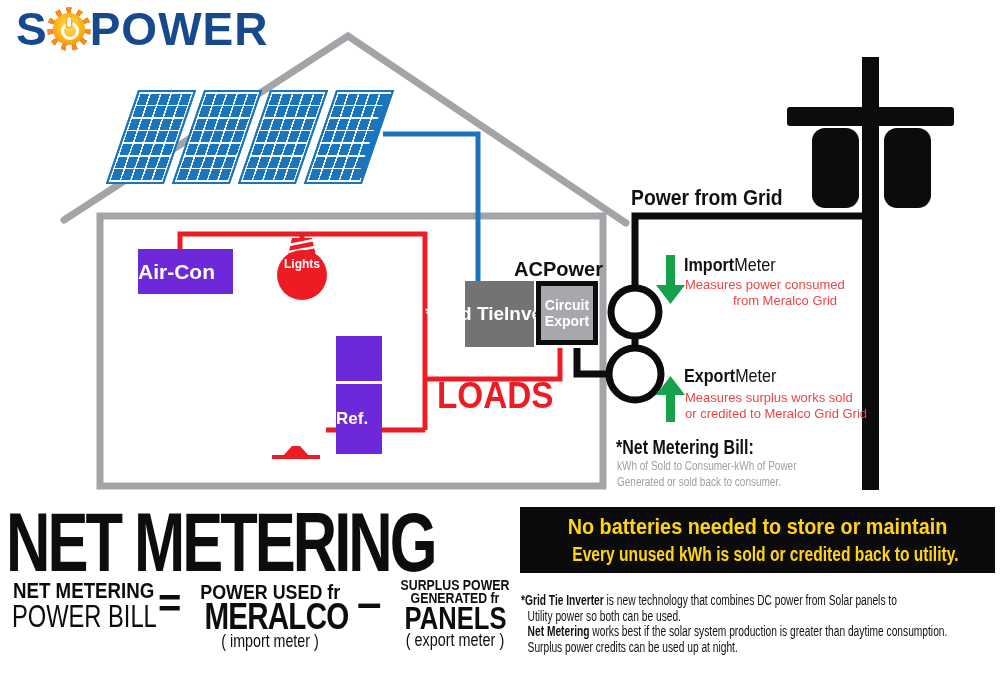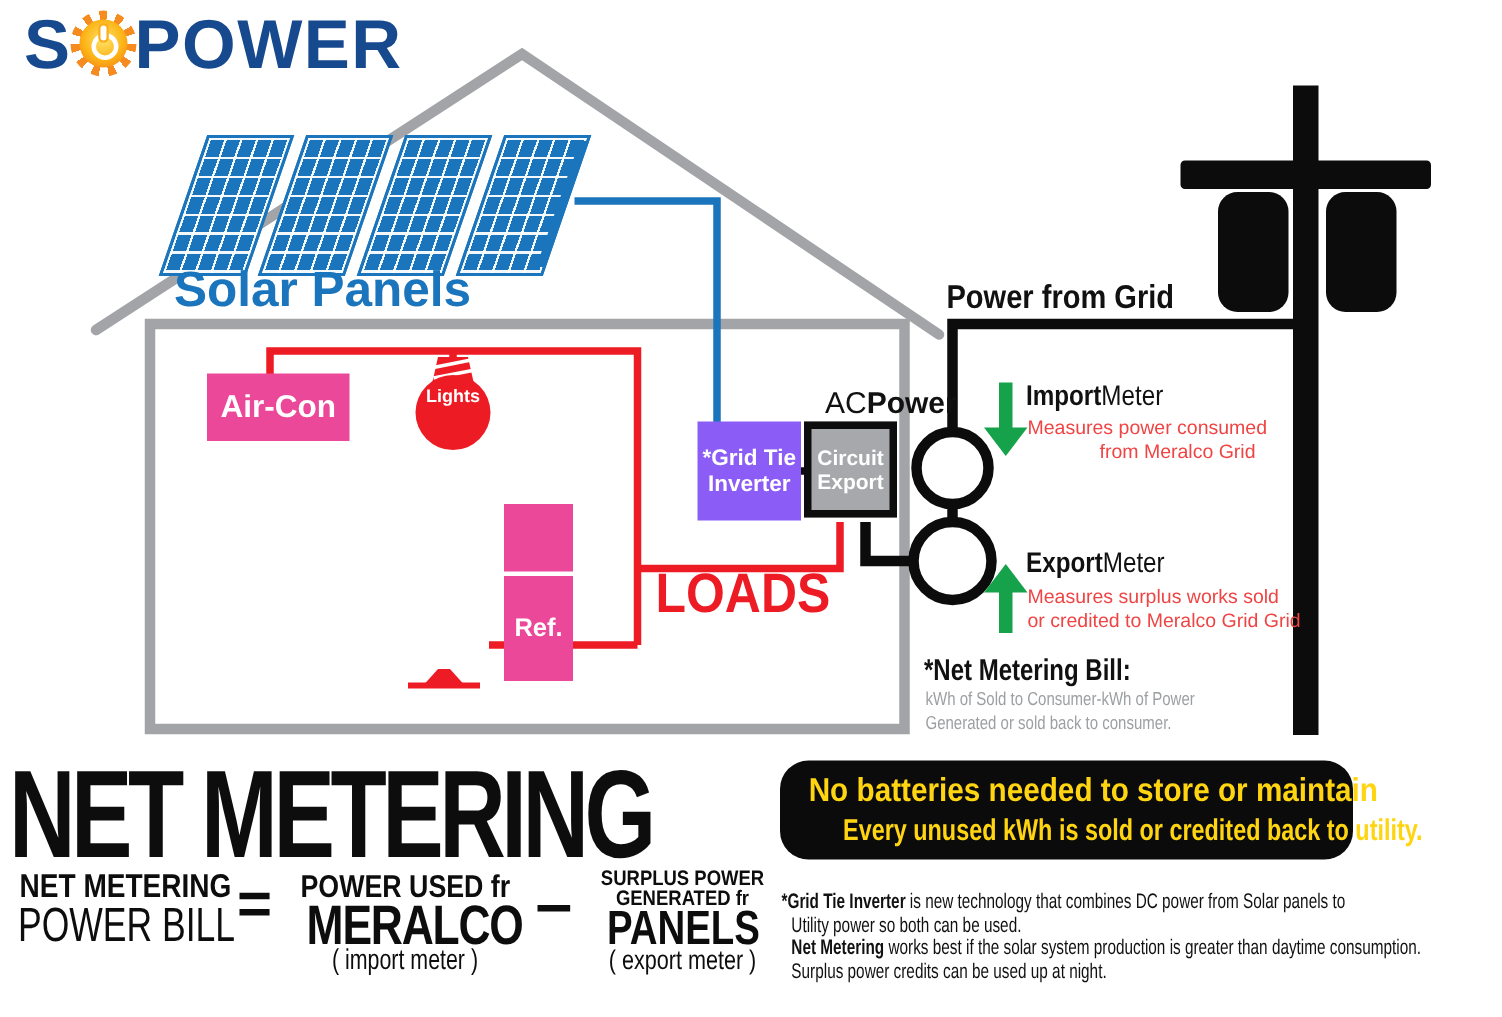--- a/index.html
+++ b/index.html
@@ -19,30 +19,30 @@
   .pwr-bar{position:absolute;left:20px;top:10px;width:4px;height:10px;background:#fff;border-radius:2px;
     box-shadow:0 0 0 1.5px #fbae17;}
   
   .panel{position:absolute;width:54px;height:90px;z-index:2;transform:skewX(-19deg);
     background-color:#1b75bc;border:2px solid #1b75bc;
     background-image:repeating-linear-gradient(to right,rgba(255,255,255,.95) 0 1.6px,rgba(0,0,0,0) 1.6px 10.5px),
                      repeating-linear-gradient(to bottom,rgba(255,255,255,.95) 0 1.6px,rgba(0,0,0,0) 1.6px 12.6px);}
   .panel-slash{position:absolute;width:5px;height:84px;background:#1b75bc;transform:skewX(-19deg);z-index:2;}
   .sp-label{font-size:33px;font-weight:800;color:#1b75bc;z-index:3;}
   
-  .redbox{position:absolute;background:#ec4899;color:#fff;display:flex;align-items:center;justify-content:center;
+  .redbox{position:absolute;background:#6d28d9;color:#fff;display:flex;align-items:center;justify-content:flex-start;
     font-weight:800;z-index:3;}
   .loads{font-size:37px;font-weight:900;color:#ed1c24;transform:scaleX(.9);transform-origin:0 0;z-index:3;}
   
-  .inverter{background:#8b5cf6;color:#fff;display:flex;flex-direction:column;align-items:center;justify-content:center;
-    font-weight:800;font-size:15px;line-height:1.15;z-index:3;}
+  .inverter{background:#737373;color:#fff;display:flex;flex-direction:row;align-items:center;justify-content:center;
+    font-weight:800;font-size:19px;line-height:1.15;z-index:3;}
   .breaker{background:#a6a8ab;border:5px solid #0d0d0d;color:#fff;display:flex;flex-direction:column;
     align-items:center;justify-content:center;font-weight:800;font-size:14px;line-height:1.15;z-index:3;}
   .acpower{font-size:20px;z-index:3;}
-  .acpower .thin{font-weight:400;margin-left:36px;}
+  .acpower .thin{font-weight:700;}
   .acpower .bold{font-weight:800;margin-top:33px;}
   
   .pfg{font-size:22px;font-weight:800;transform:scaleX(.88);transform-origin:0 0;z-index:3;}
   .meter-label{font-size:19px;transform:scaleX(.85);transform-origin:0 0;z-index:3;}
   .meter-label .b{font-weight:800;}
   .gray{color:#ef4444;font-size:13px;z-index:3;}
   .bill-title{font-size:20px;font-weight:800;transform:scaleX(.8);transform-origin:0 0;z-index:3;}
   .bill-gray{color:#9da0a3;font-size:12.5px;transform:scaleX(.8);transform-origin:0 0;z-index:3;}
   
   .big-title{font-size:83px;font-weight:900;letter-spacing:-4px;transform:scaleX(.74);transform-origin:0 0;
@@ -118,21 +118,20 @@
       <span class="pwr-bar"></span>
     </span>
     <span class="logo-letter">POWER</span>
   </div>
 
   <div class="panel" style="left:122px;top:90px;"></div>
   <div class="panel" style="left:188px;top:90px;"></div>
   <div class="panel" style="left:254px;top:90px;"></div>
   <div class="panel" style="left:320px;top:90px;"></div>
   <div class="panel-slash" style="left:372px;top:94px;"></div>
-  <div class="abs sp-label" style="left:116px;top:176px;">Solar Panels</div>
 
   <div class="redbox" style="left:138px;top:249px;width:95px;height:45px;font-size:21px;">
     <span>Air-Con</span>
   </div>
   <div class="abs ctr" style="left:280px;top:258px;width:44px;font-size:12px;font-weight:800;color:#fff;z-index:3;">Lights</div>
   <div class="redbox" style="left:336px;top:336px;width:46px;height:45px;"></div>
   <div class="redbox" style="left:336px;top:384px;width:46px;height:70px;font-size:17px;">
     <span>Ref.</span>
   </div>
   <div class="abs loads" style="left:437px;top:377px;">LOADS</div>
@@ -174,21 +173,21 @@
   <div class="abs f" style="left:158px;top:583px;font-size:40px;font-weight:800;">=</div>
   <div class="abs f ctr" style="left:188px;top:581px;width:164px;font-size:21px;font-weight:800;transform:scaleX(.85);">POWER USED fr</div>
   <div class="abs f ctr" style="left:188px;top:598px;width:164px;font-size:37px;font-weight:900;letter-spacing:-1px;transform:scaleX(.8);">MERALCO</div>
   <div class="abs f ctr" style="left:188px;top:631px;width:164px;font-size:19px;font-weight:400;transform:scaleX(.75);">( import meter )</div>
   <div class="abs f" style="left:357px;top:581px;font-size:44px;font-weight:900;">–</div>
   <div class="abs f ctr" style="left:392px;top:578px;width:126px;font-size:14px;font-weight:800;transform:scaleX(.88);">SURPLUS POWER</div>
   <div class="abs f ctr" style="left:392px;top:591px;width:126px;font-size:14px;font-weight:800;transform:scaleX(.88);">GENERATED fr</div>
   <div class="abs f ctr" style="left:392px;top:602px;width:126px;font-size:32px;font-weight:900;transform:scaleX(.8);">PANELS</div>
   <div class="abs f ctr" style="left:392px;top:631px;width:126px;font-size:18px;font-weight:400;transform:scaleX(.8);">( export meter )</div>
 
-  <div class="banner" style="left:520px;top:507px;width:382px;height:66px;border-radius:19px;">
+  <div class="banner" style="left:520px;top:507px;width:475px;height:66px;">
     <div class="bl" style="top:9px;font-size:22px;transform:scaleX(.9);">No batteries needed to store or maintain</div>
     <div class="bl" style="top:37px;font-size:20px;transform:scaleX(.78);">Every unused kWh is sold or credited back to utility.</div>
   </div>
 
   <div class="notes" style="left:521px;top:593px;width:640px;">
     <div><b>*Grid Tie Inverter</b><span> is new technology that combines DC power from Solar panels to</span></div>
     <div class="ind">Utility power so both can be used.</div>
     <div class="ind"><b>Net Metering</b><span> works best if the solar system production is greater than daytime consumption.</span></div>
     <div class="ind">Surplus power credits can be used up at night.</div>
   </div>

